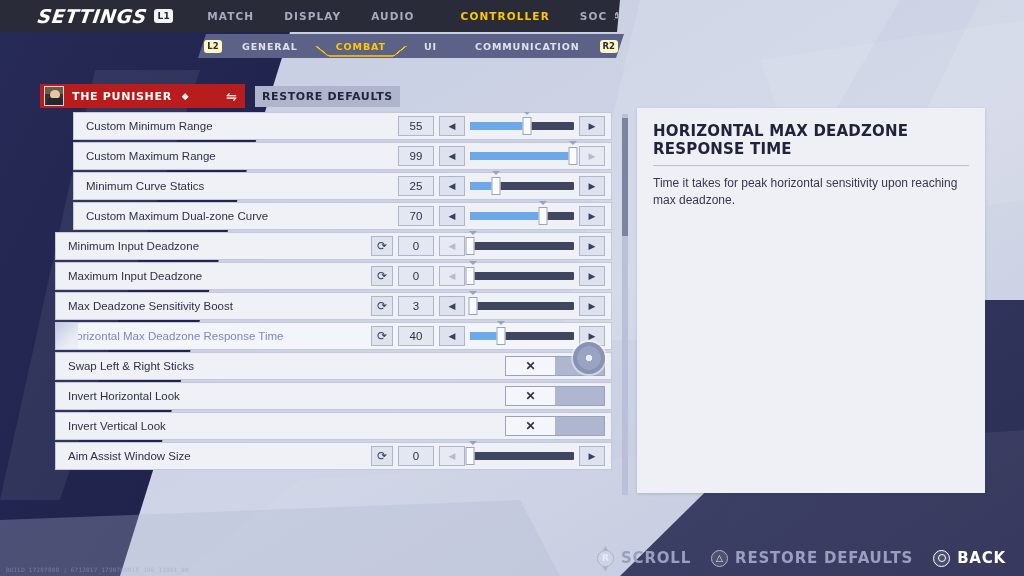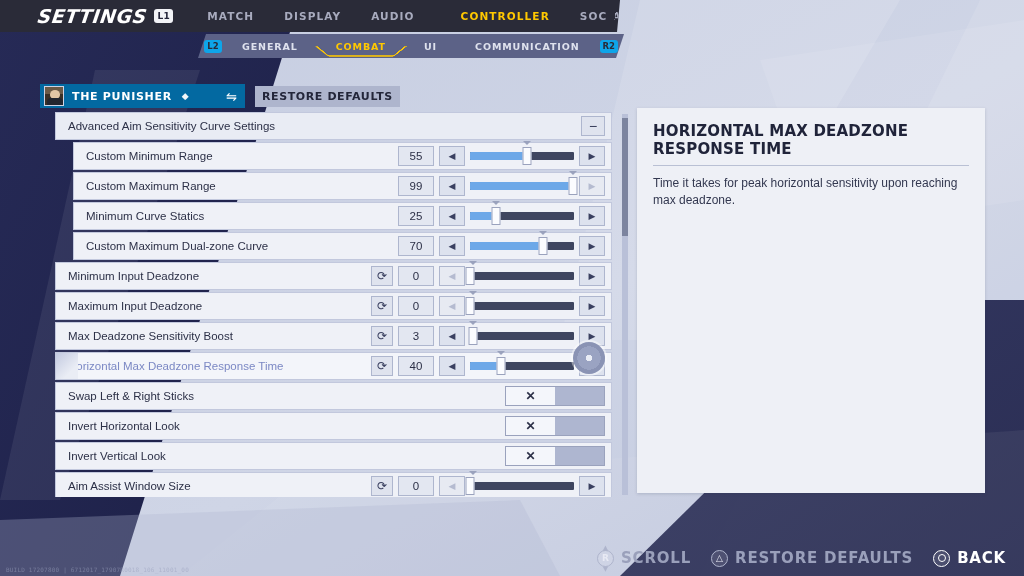--- a/index.html
+++ b/index.html
@@ -49,21 +49,21 @@
 
   
   .subbar {
     position: absolute; left: 198px; top: 34px; height: 24px;
     background: #5c6287; z-index: 5;
     display: flex; align-items: center; padding: 0 6px;
     clip-path: polygon(8px 0, 100% 0, calc(100% - 8px) 100%, 0 100%);
   }
   .subbar .sbadge {
     display:inline-flex;align-items:center;justify-content:center;
-    min-width:18px;height:13px;padding:0 3px;background:#0ea5e9;color:#2a2b38;
+    min-width:18px;height:13px;padding:0 3px;background:#fef9c3;color:#2a2b38;
     border-radius:3px;font-size:8.5px;font-weight:bold;
     font-family:"DejaVu Sans",sans-serif;
   }
   .subnav { display:flex; align-items:flex-end; gap:22px; margin:0 12px; }
   .subnav .stab {
     font-size: 9.5px; font-weight:bold; letter-spacing:.9px; color:#dfe2ee;
     text-transform: uppercase; font-family:"DejaVu Sans",sans-serif;
     padding: 2px 8px; position: relative; white-space: nowrap;
   }
   .subnav .stab.active { color:#ffc800; }
@@ -72,21 +72,21 @@
     border-bottom:2px solid #ffc800;
     border-left:2px solid #ffc800; border-right:2px solid #ffc800;
     transform: perspective(12px) rotateX(-22deg);
     border-radius: 0 0 2px 2px;
   }
 
   
   .profile-row { position:absolute; left:40px; top:84px; display:flex; align-items:center; gap:10px; z-index:6; }
   .profile-chip {
     display:flex; align-items:center; width:205px; height:24px;
-    background:#0369a1; color:#fff; padding-left:2px;
+    background:#b91c1c; color:#fff; padding-left:2px;
   }
   .avatar {
     width:20px;height:20px;margin-left:2px;border:1px solid #cfd3e4;
     background: linear-gradient(#6b5a46 0 38%, #3a3026 38% 100%);
     position:relative; flex: none;
   }
   .avatar::before{
     content:""; position:absolute; left:5px; top:3px; width:10px; height:9px;
     border-radius:50% 50% 45% 45%; background:#e3c7a5;
   }
@@ -272,26 +272,20 @@
     <div class="avatar"></div>
     <div class="profile-name">THE PUNISHER</div>
     <div class="diamond">◆</div>
     <div class="swap-icon">⇋</div>
   </div>
   <div class="restore-btn">RESTORE DEFAULTS</div>
 </div>
 
 <div class="list-panel">
   <div class="rows" id="rows">
-      <div class="row group">
-        <div class="row-label">Advanced Aim Sensitivity Curve Settings</div>
-        <div class="ctrl">
-          <div class="collapse-btn">−</div>
-        </div>
-      </div>
       <div class="row indent">
         <div class="row-label">Custom Minimum Range</div>
         <div class="ctrl">
           <div class="val-box">55</div>
           <div class="arrow-btn">◀</div>
           <div class="slider">
             <div class="track"></div>
             <div class="fill" style="width: 55%;"></div>
             <div class="knob" style="left: 55%;"></div>
             <div class="caret" style="left: 55%;"></div>

